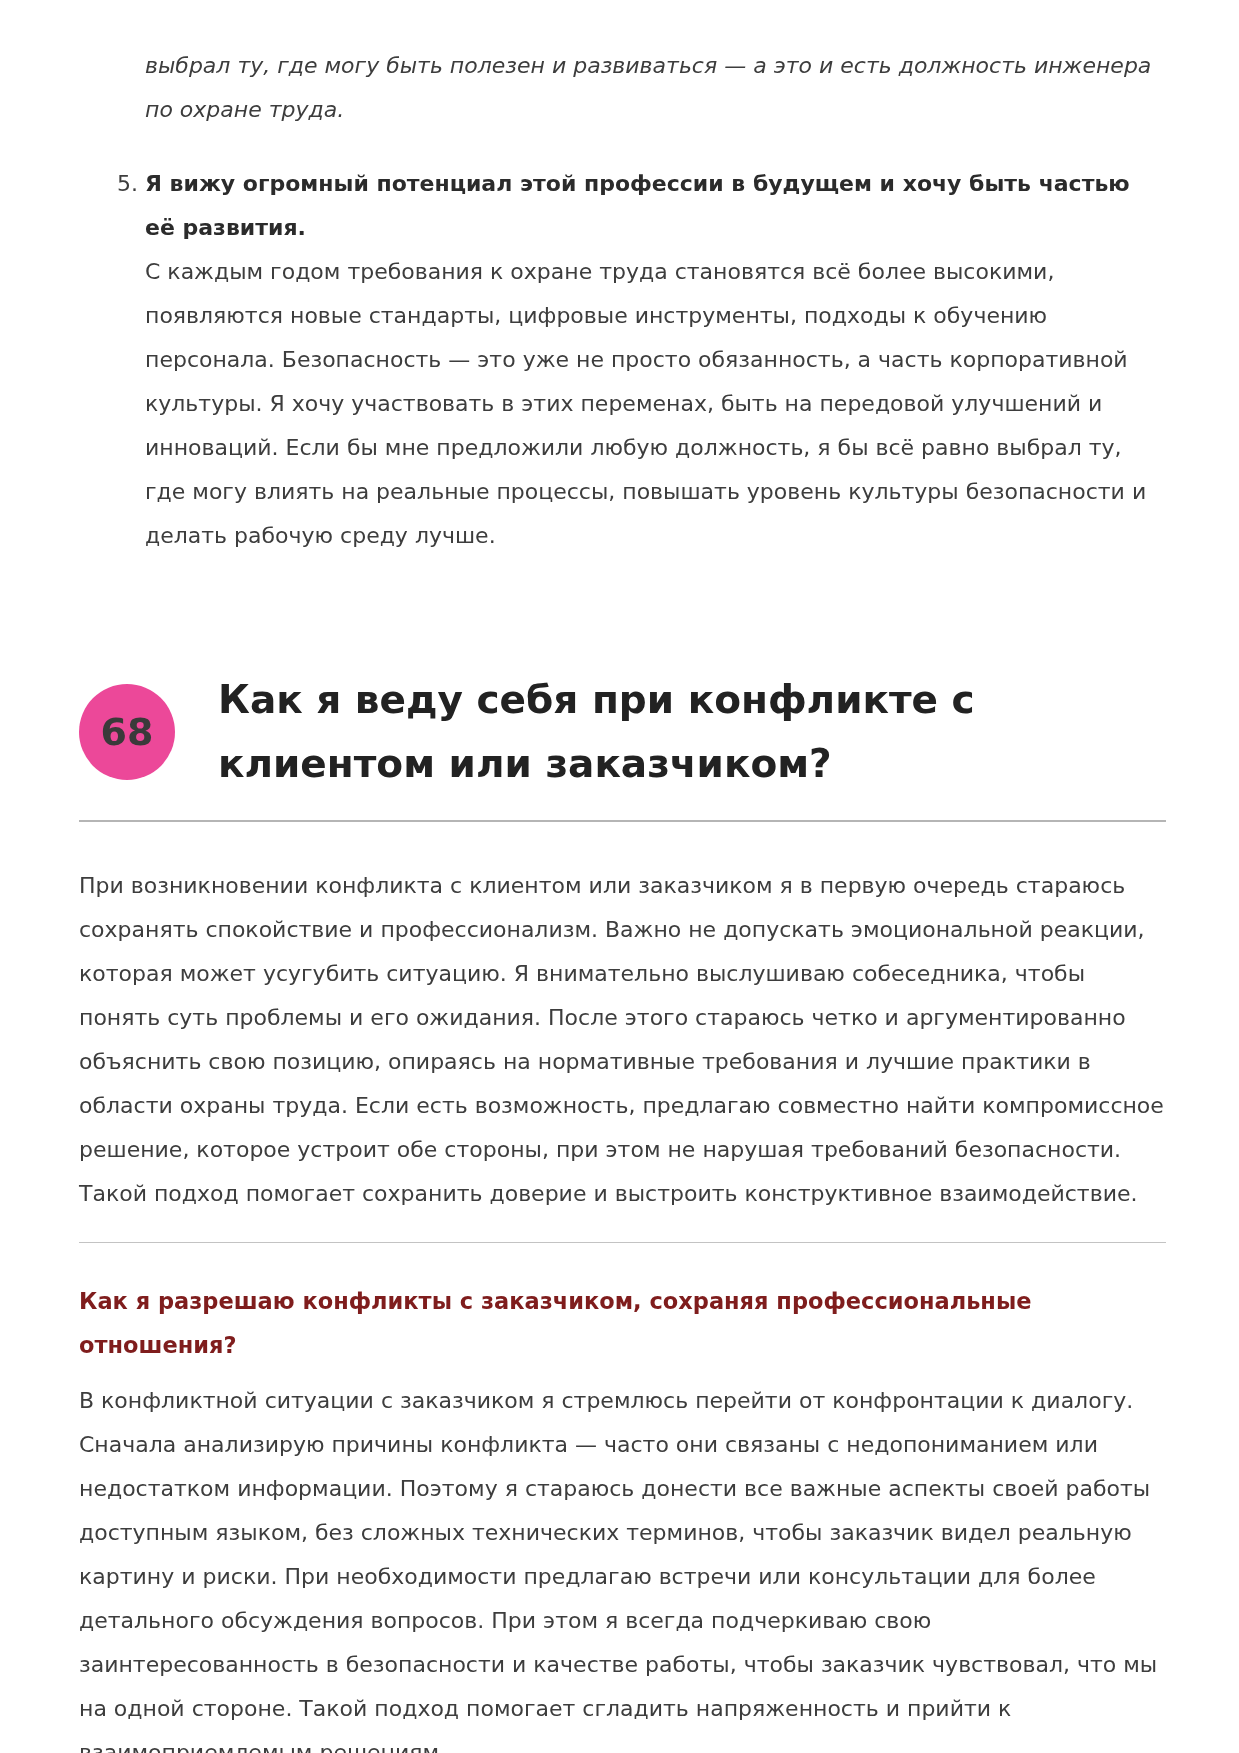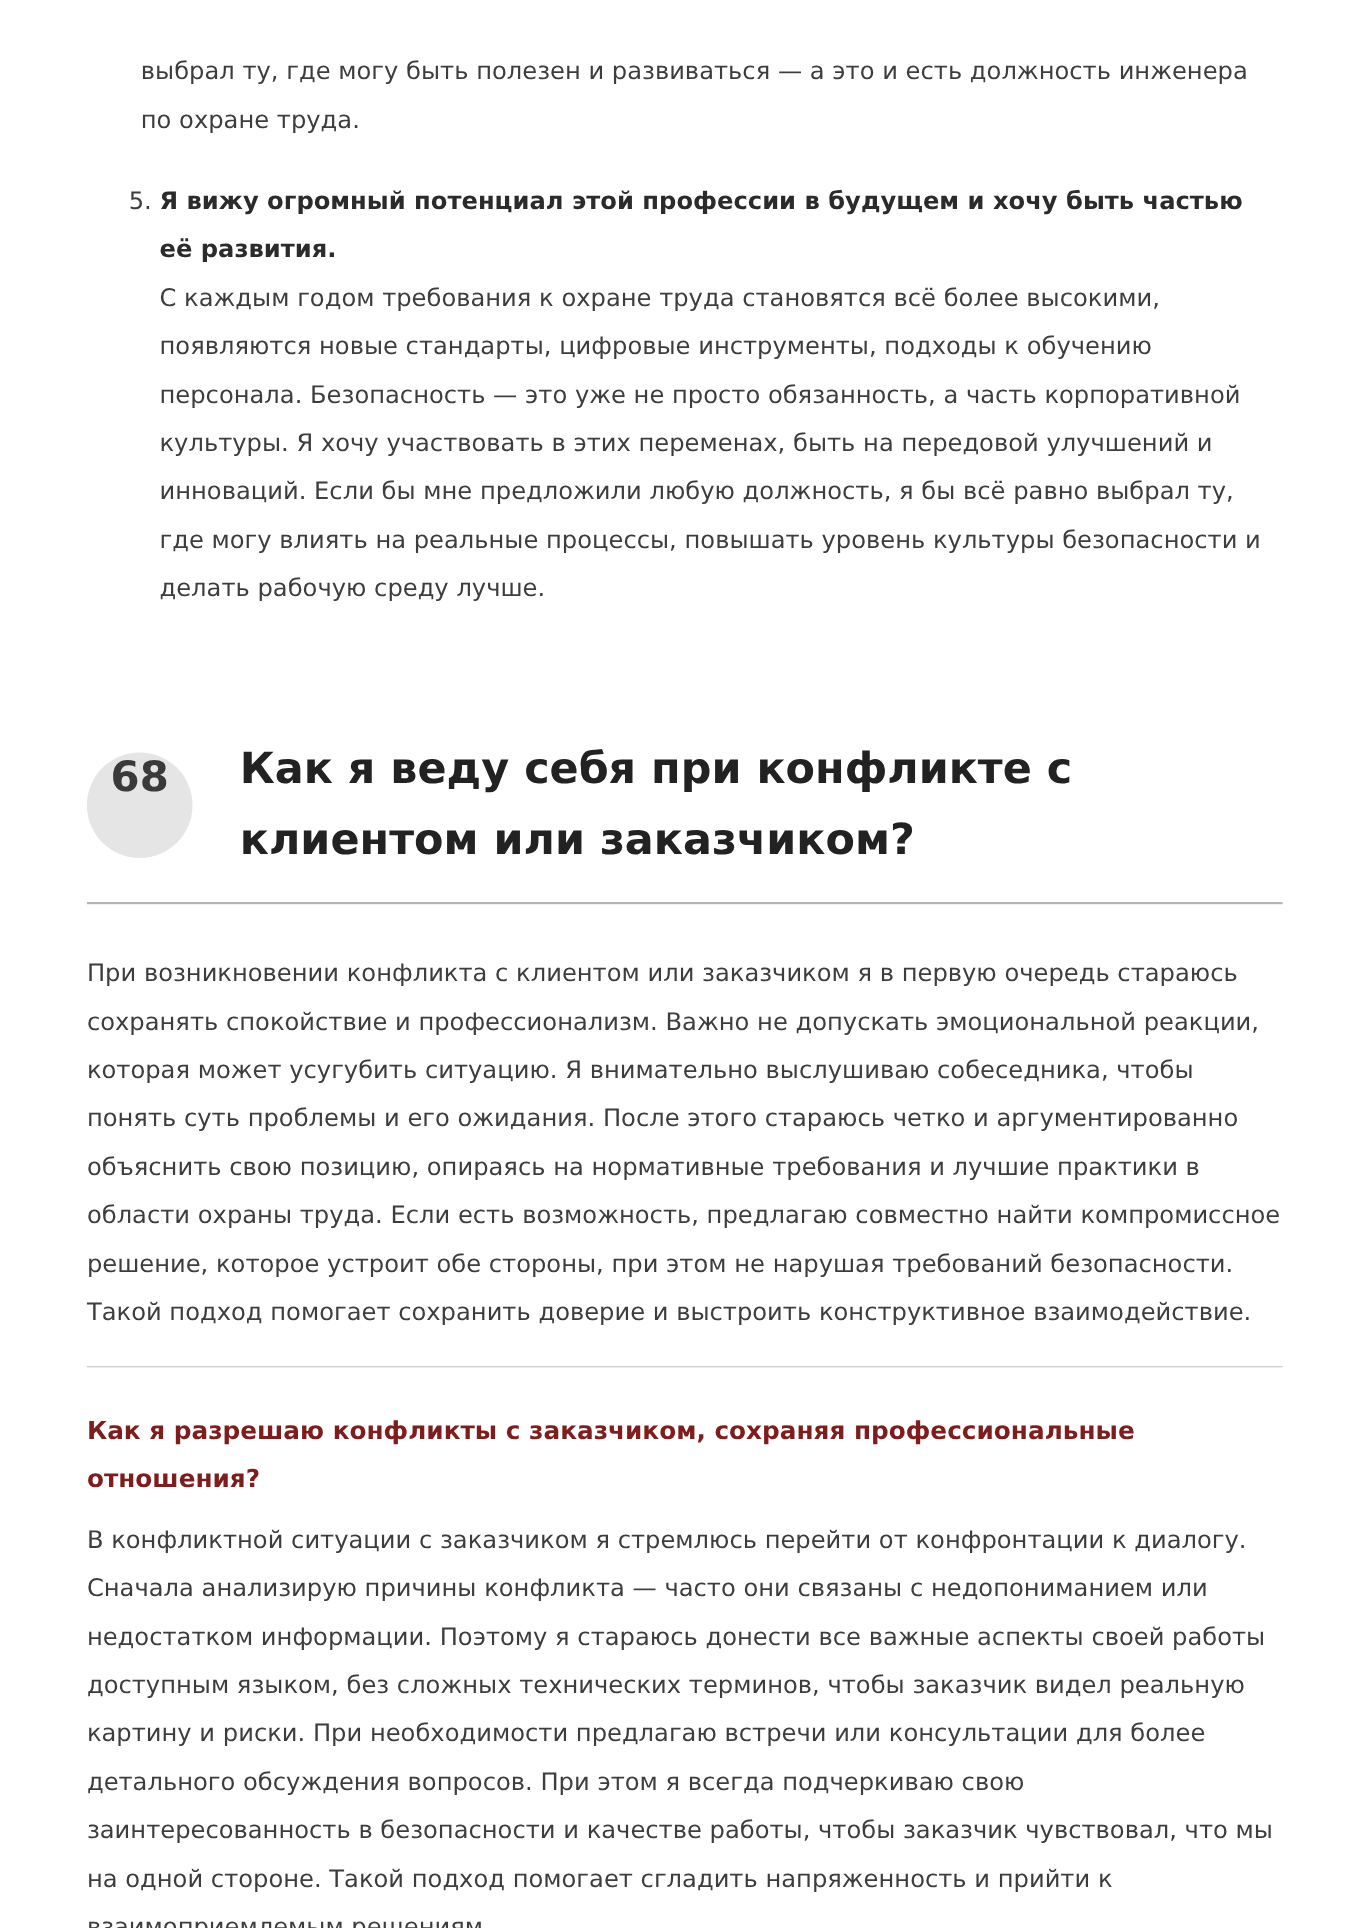--- a/index.html
+++ b/index.html
@@ -16,21 +16,22 @@
     margin-left: 79px;
     padding-top: 44px;
   }
   .body-text {
     font-size: 22px;
     line-height: 44px;
     color: #3d3d3d;
   }
   
   .list-tail {
-    margin-left: 49px;
+    margin-left: 66px;
+    font-style: italic;
   }
   .list-item {
     display: flex;
     margin-top: 30px;
   }
   .list-marker {
     width: 66px;
     padding-left: 38px;
     flex: 0 0 66px;
     font-size: 22px;
@@ -49,22 +50,23 @@
     display: flex;
     align-items: center;
     gap: 43px;
     margin-top: 110px;
   }
   .question-badge {
     flex: 0 0 96px;
     width: 96px;
     height: 96px;
     border-radius: 50%;
-    background: #e5e5e5;
+    background: #ec4899;
     display: flex;
+    align-items: center;
     justify-content: center;
     font-size: 38px;
     font-weight: bold;
     color: #3a3a3a;
   }
   .question-title {
     font-size: 39px;
     line-height: 64px;
     font-weight: bold;
     color: #222222;

